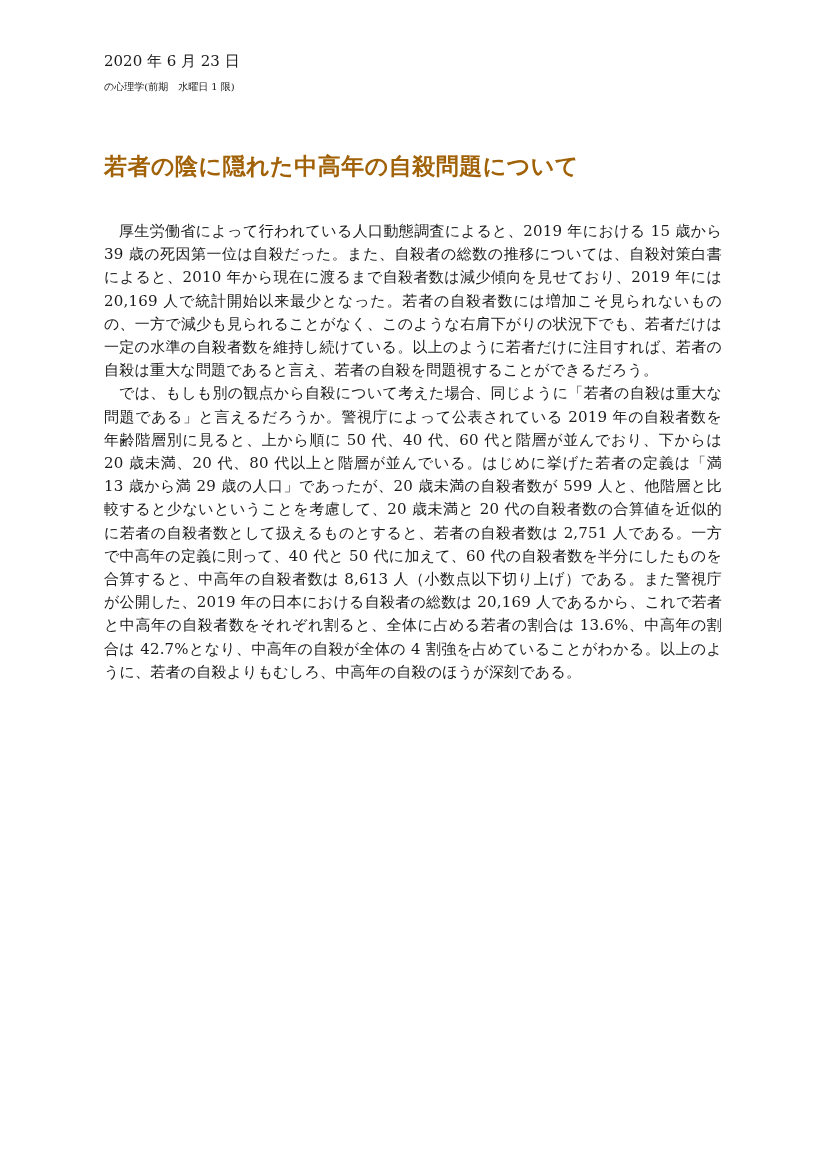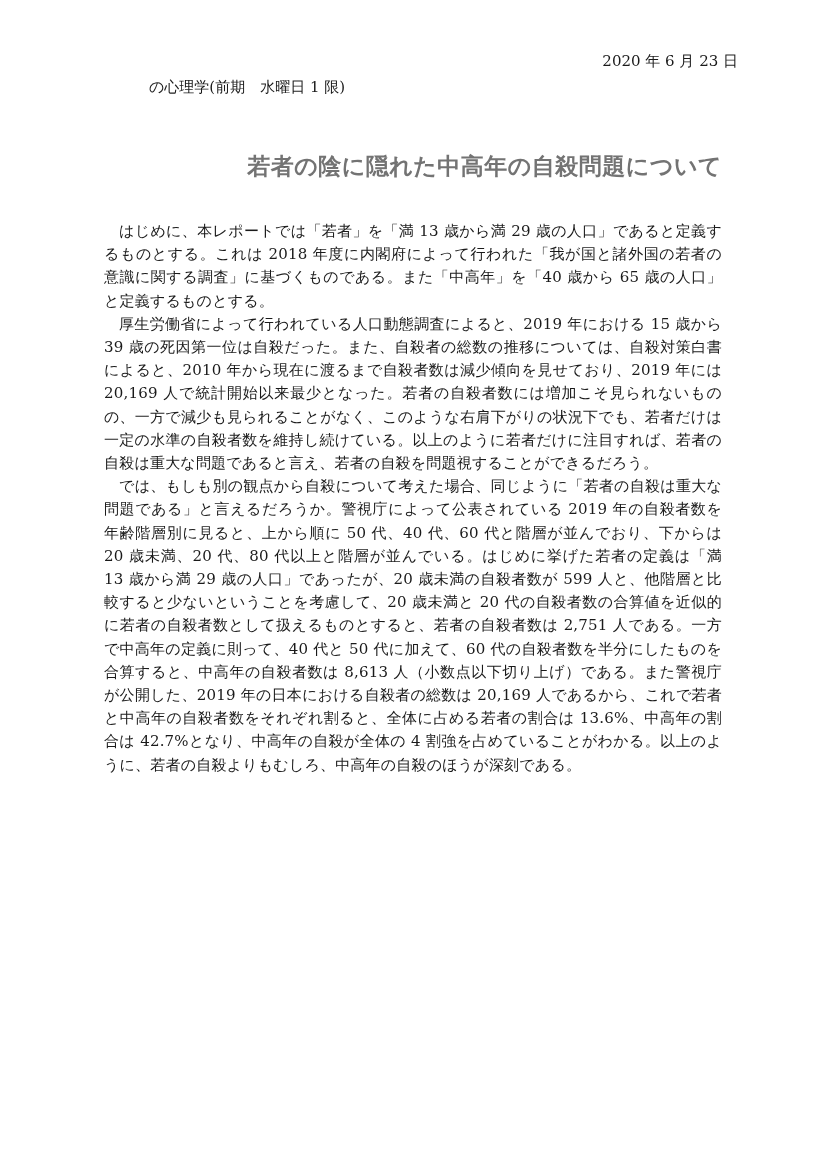--- a/index.html
+++ b/index.html
@@ -12,42 +12,40 @@
     width: 826px;
     height: 1169px;
     background: #ffffff;
     box-sizing: border-box;
     padding: 50px 104px 0 104px;
     color: #1a1a1a;
     font-family: "DejaVu Serif", "Liberation Serif", serif;
     overflow: hidden;
   }
   .date-line {
-    text-align: right;
     font-size: 15px;
     line-height: 22px;
     margin-right: -16px;
     white-space: nowrap;
   }
   .course-line {
-    font-size: 15px;
+    font-size: 10px;
     line-height: 22px;
     margin-top: 4px;
-    margin-left: 45px;
     white-space: nowrap;
   }
   .doc-title {
     font-family: "DejaVu Sans", "Liberation Sans", sans-serif;
     font-weight: 600;
     font-size: 23px;
     line-height: 34px;
-    text-align: right;
+    text-align: left;
     letter-spacing: 0.5px;
     margin: 51px 0 0 0;
-    color: #737373;
+    color: #a16207;
   }
   .body-text {
     margin-top: 37px;
     font-size: 15px;
     line-height: 23.2px;
     text-align: justify;
     text-justify: inter-ideograph;
     letter-spacing: 0.2px;
   }
   .body-text p {
@@ -56,17 +54,16 @@
   }
 </style>
 </head>
 <body>
 
 <div class="page">
   <div class="date-line">2020 年 6 月 23 日</div>
   <div class="course-line">の心理学(前期　水曜日 1 限)</div>
   <h1 class="doc-title">若者の陰に隠れた中高年の自殺問題について</h1>
   <div class="body-text">
-    <p>はじめに、本レポートでは「若者」を「満 13 歳から満 29 歳の人口」であると定義するものとする。これは 2018 年度に内閣府によって行われた「我が国と諸外国の若者の意識に関する調査」に基づくものである。また「中高年」を「40 歳から 65 歳の人口」と定義するものとする。</p>
     <p>厚生労働省によって行われている人口動態調査によると、2019 年における 15 歳から 39 歳の死因第一位は自殺だった。また、自殺者の総数の推移については、自殺対策白書によると、2010 年から現在に渡るまで自殺者数は減少傾向を見せており、2019 年には 20,169 人で統計開始以来最少となった。若者の自殺者数には増加こそ見られないものの、一方で減少も見られることがなく、このような右肩下がりの状況下でも、若者だけは一定の水準の自殺者数を維持し続けている。以上のように若者だけに注目すれば、若者の自殺は重大な問題であると言え、若者の自殺を問題視することができるだろう。</p>
     <p>では、もしも別の観点から自殺について考えた場合、同じように「若者の自殺は重大な問題である」と言えるだろうか。警視庁によって公表されている 2019 年の自殺者数を年齢階層別に見ると、上から順に 50 代、40 代、60 代と階層が並んでおり、下からは 20 歳未満、20 代、80 代以上と階層が並んでいる。はじめに挙げた若者の定義は「満 13 歳から満 29 歳の人口」であったが、20 歳未満の自殺者数が 599 人と、他階層と比較すると少ないということを考慮して、20 歳未満と 20 代の自殺者数の合算値を近似的に若者の自殺者数として扱えるものとすると、若者の自殺者数は 2,751 人である。一方で中高年の定義に則って、40 代と 50 代に加えて、60 代の自殺者数を半分にしたものを合算すると、中高年の自殺者数は 8,613 人（小数点以下切り上げ）である。また警視庁が公開した、2019 年の日本における自殺者の総数は 20,169 人であるから、これで若者と中高年の自殺者数をそれぞれ割ると、全体に占める若者の割合は 13.6%、中高年の割合は 42.7%となり、中高年の自殺が全体の 4 割強を占めていることがわかる。以上のように、若者の自殺よりもむしろ、中高年の自殺のほうが深刻である。</p>
   </div>
 </div>
 
 </body></html>

